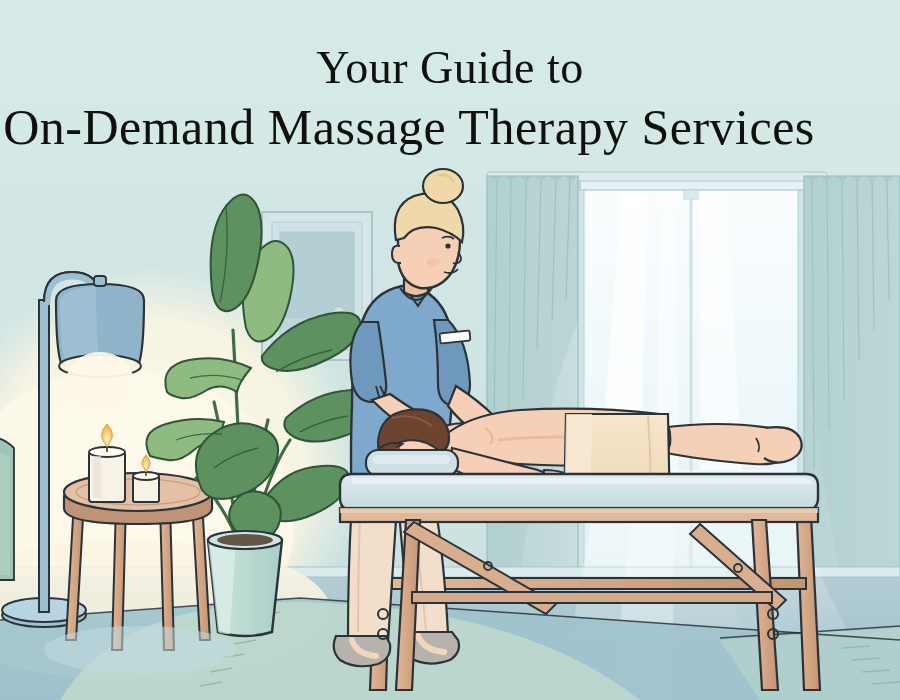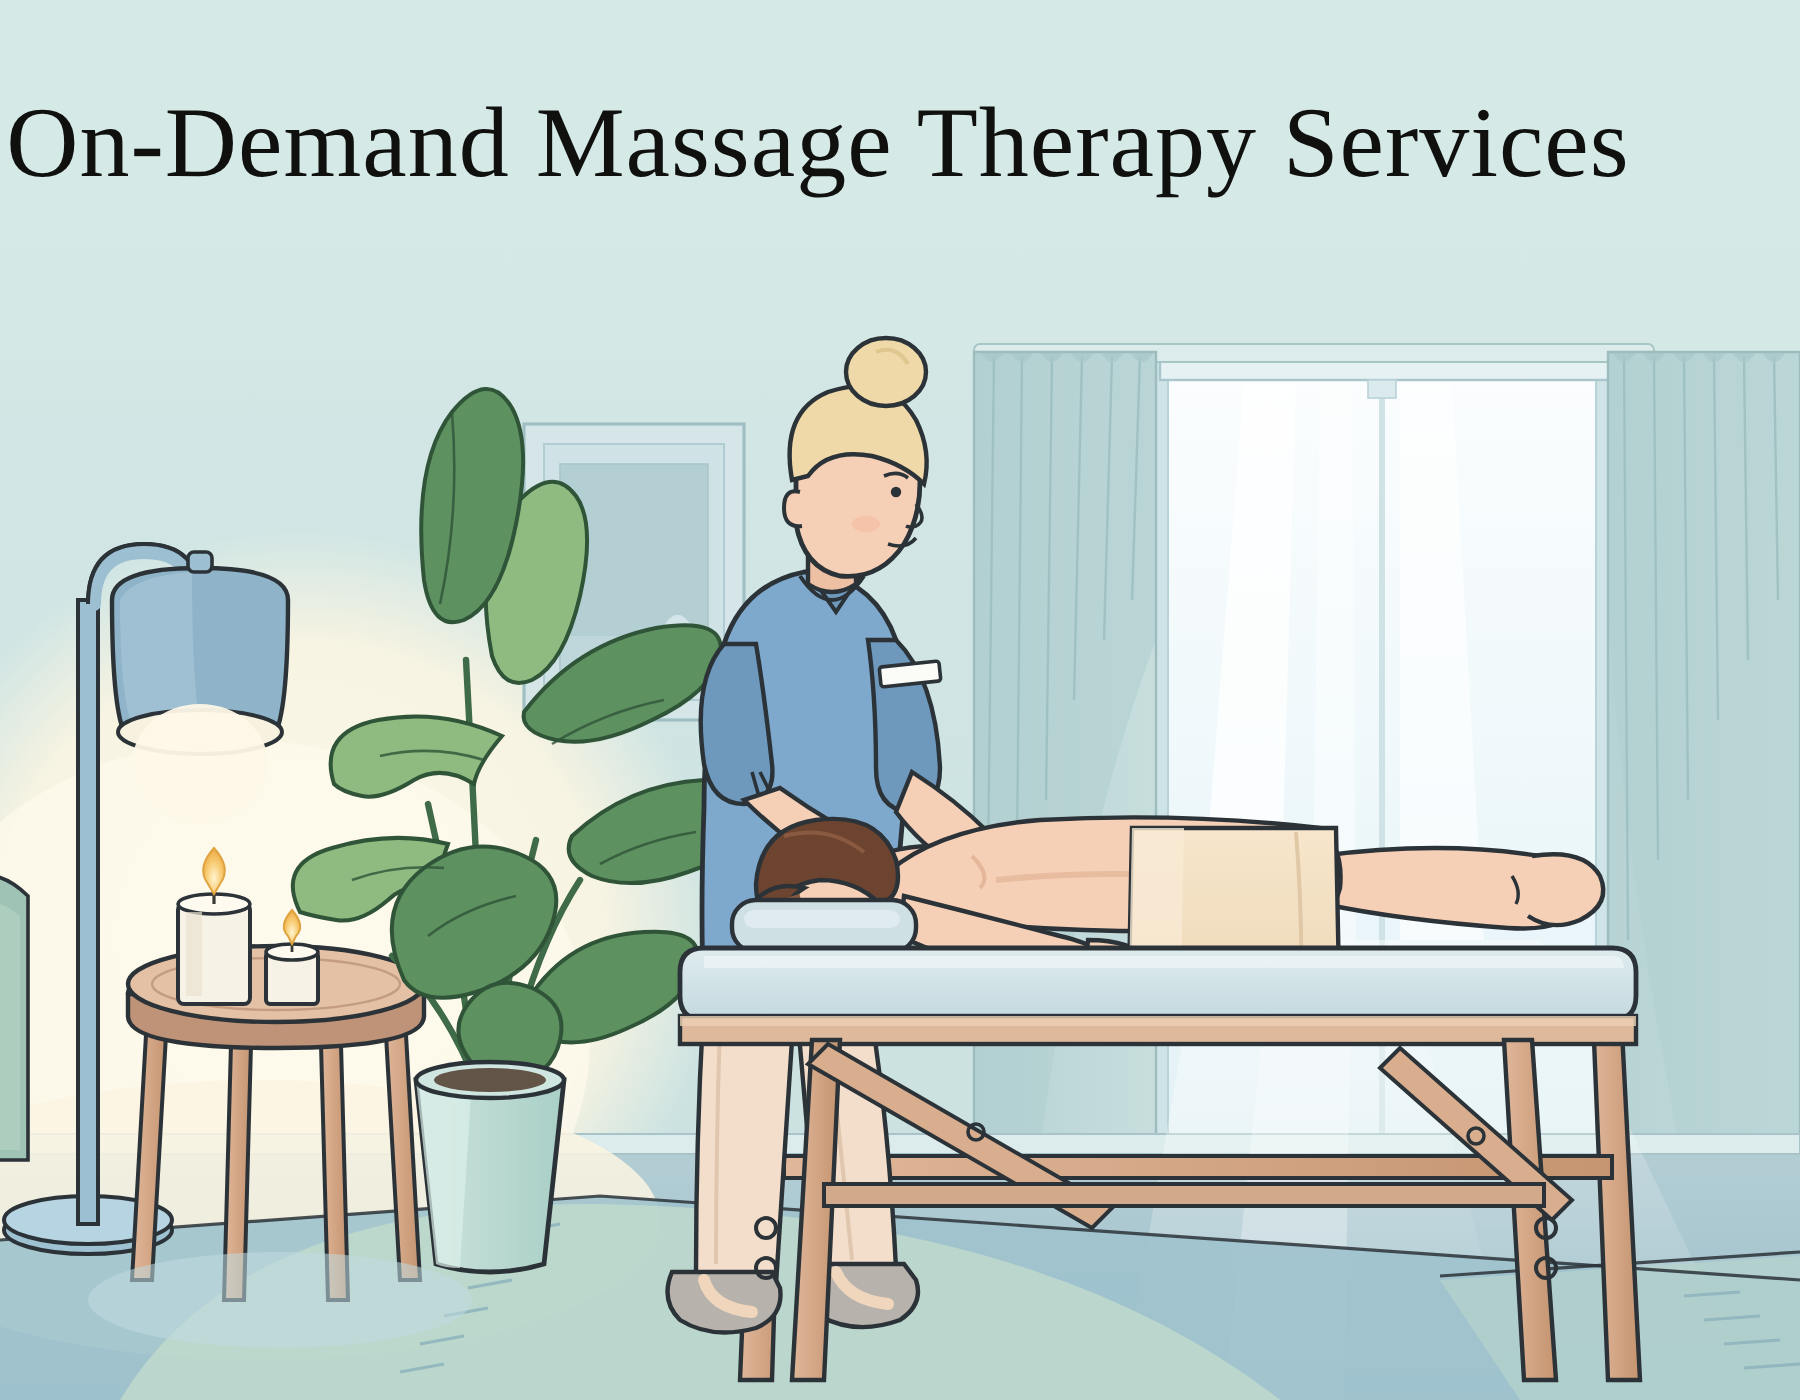--- a/index.html
+++ b/index.html
@@ -466,16 +466,17 @@
 
       <g fill="none" stroke="#2b3338" stroke-width="1.8">
         <circle cx="488" cy="566" r="4"></circle>
         <circle cx="738" cy="568" r="4"></circle>
       </g>
     </g>
 
   </svg>
 
   <div id="headline">
+    <span class="hl-line hl-1">Your Guide to</span>
     <span class="hl-line hl-2">On-Demand Massage Therapy Services</span>
   </div>
 
 </div>
 
 </body></html>

